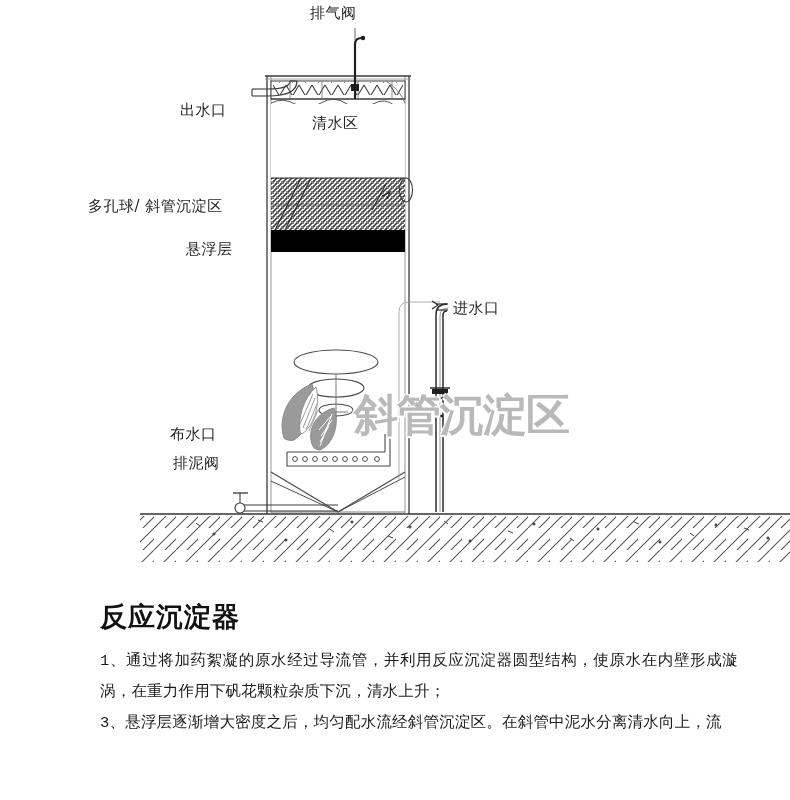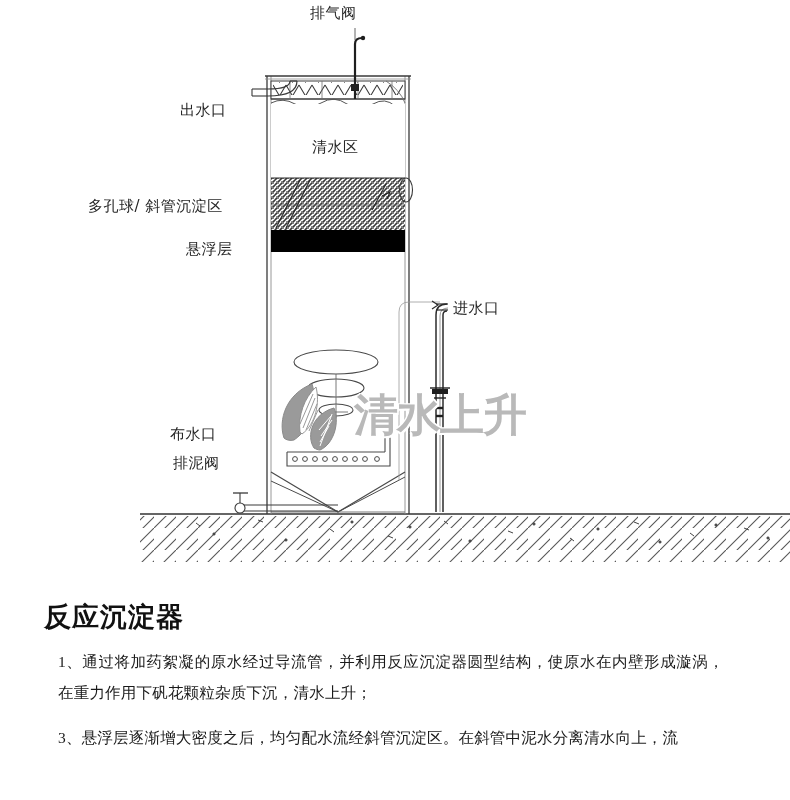--- a/index.html
+++ b/index.html
@@ -62,37 +62,37 @@
   }
 
   
   #text-block {
     position: absolute;
     left: 0;
     top: 580px;
     width: 790px;
     height: 220px;
     box-sizing: border-box;
-    padding: 0 52px 0 44px;
+    padding: 0 52px 0 100px;
   }
   #article-title {
     font-family: "DejaVu Sans", "Liberation Sans", sans-serif;
     font-size: 27px;
     font-weight: bold;
     color: #111111;
     margin: 22px 0 14px 0;
     letter-spacing: 1px;
     line-height: 1.1;
   }
   .body-paragraph {
-    font-family: Liberation Serif, serif;
+    font-family: Liberation Mono, monospace;
     font-size: 15.5px;
     color: #1a1a1a;
     line-height: 31px;
-    margin: 14px;
+    margin: 0;
     text-align: justify;
     letter-spacing: 0.2px;
   }
 </style>
 </head>
 <body>
 
 <div id="diagram-area">
 
   <svg id="diagram-svg" width="790" height="580" viewBox="0 0 790 580">
@@ -286,26 +286,26 @@
           <path d="M33,53 L42,32"></path>
       </g>
       <path d="M38,70 C30,58 36,36 58,30 C64,44 58,66 44,72 C42,72 40,71 38,70 Z" fill="#9a9a9a" stroke="#8a8a8a" stroke-width="1"></path>
       <g stroke="#ffffff" stroke-width="1">
         <path d="M44,68 L56,36"></path>
           <path d="M44,64 L53,48"></path>
         <path d="M45,58 L56,42"></path>
           <path d="M43,52 L55,38"></path>
       </g>
     </svg>
-    <div id="watermark-text">清水上升</div>
+    <div id="watermark-text">斜管沉淀区</div>
   </div>
 
   <div class="diagram-label" style="left:310px; top:6px;">排气阀</div>
   <div class="diagram-label" style="left:180px; top:80px;margin-top:23px;">出水口</div>
-  <div class="diagram-label" style="left:312px; top:140px;">清水区</div>
+  <div class="diagram-label" style="left:312px; top:116px;">清水区</div>
   <div class="diagram-label" style="left:88px; top:199px;">多孔球/ 斜管沉淀区</div>
   <div class="diagram-label" style="left:186px; top:242px;">悬浮层</div>
   <div class="diagram-label" style="left:453px; top:301px;">进水口</div>
   <div class="diagram-label" style="left:170px; top:427px;">布水口</div>
   <div class="diagram-label" style="left:173px; top:456px;">排泥阀</div>
 </div>
 
 <div id="text-block">
   <h1 id="article-title">反应沉淀器</h1>
   <p class="body-paragraph">1、通过将加药絮凝的原水经过导流管，并利用反应沉淀器圆型结构，使原水在内壁形成漩涡，在重力作用下矾花颗粒杂质下沉，清水上升；</p>

